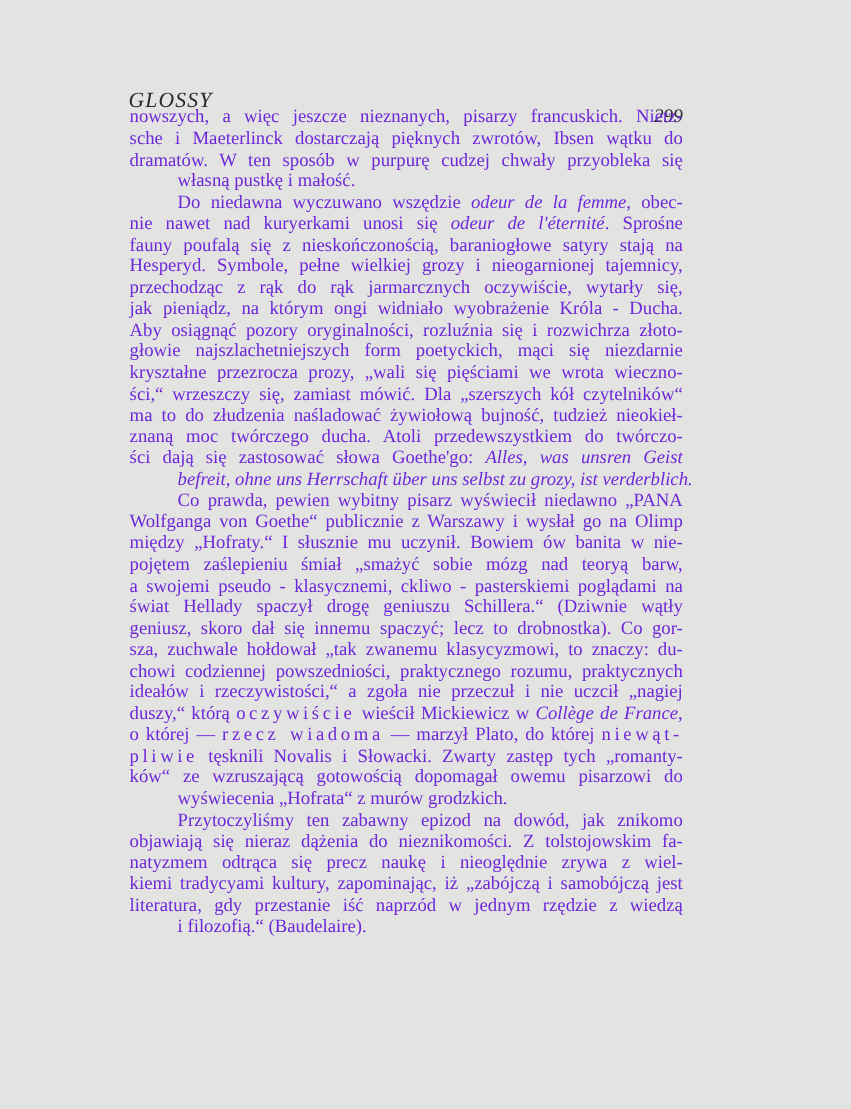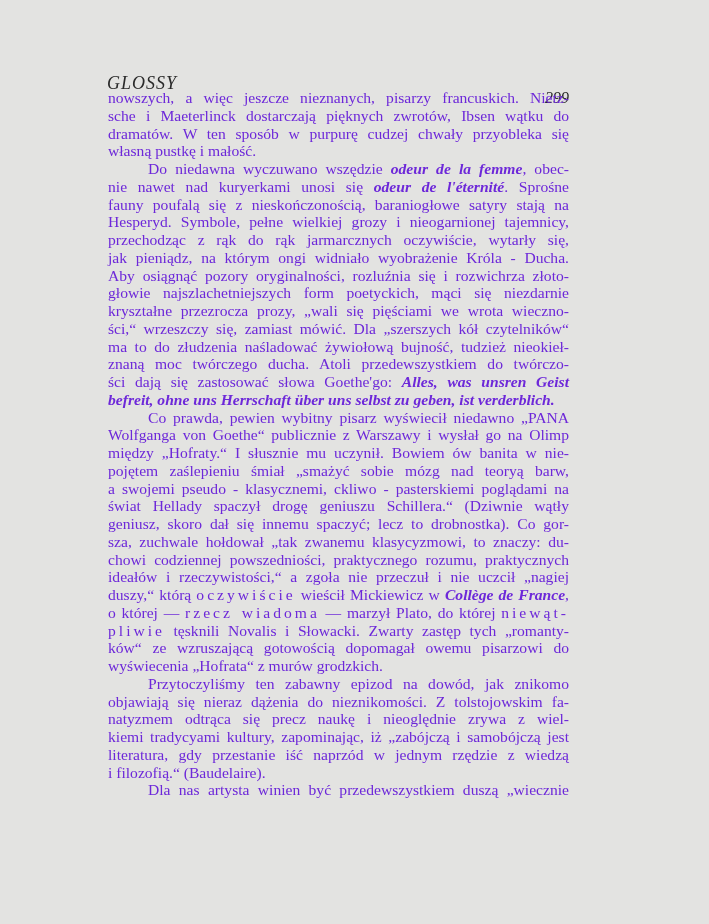--- a/index.html
+++ b/index.html
@@ -3,23 +3,23 @@
 <meta charset="utf-8">
 <style>
   html, body { margin:0; padding:0; }
   body { width:709px; height:924px; background:#e3e3e1; overflow:hidden; position:relative; }
   .page { position:absolute; left:0; top:0; width:709px; height:924px; background:#e3e3e1;padding-left:28px; }
   .header { position:absolute; top:73px; left:107px; width:462px; height:22px; font-family:"Liberation Serif", serif; color:#2a2a2a; }
   .running-title { position:absolute; left:0; top:0; font-style:italic; font-size:18px; letter-spacing:1px; }
   .page-number { position:absolute; right:0; top:16px; font-style:italic; font-size:16px;margin-left:24px; }
   .body { position:absolute; top:89px; left:108px; width:461px; font-family:"Liberation Serif", serif; font-size:15.6px; line-height:17.75px; color:#6d28d9; }
   .line { display:block; white-space:nowrap; text-align:justify; text-align-last:justify; height:17.75px; overflow:visible; }
-  .line.last { text-align-last:left; }
+  .line.last { text-align-last:left;margin-left:40px; }
   .line.indent { padding-left:40px; }
-  .it { font-style:italic;font-weight:bold; }
+  .it { font-style:italic; }
   .sp { letter-spacing:3px; }
 </style>
 </head>
 <body>
 
 <div class="page">
   <div class="header">
     <span class="running-title">GLOSSY</span>
     <span class="page-number">299</span>
   </div>
@@ -34,21 +34,21 @@
       <span class="line"><span>Hesperyd. Symbole, pełne wielkiej grozy i nieogarnionej tajemnicy,</span></span>
       <span class="line"><span>przechodząc z rąk do rąk jarmarcznych oczywiście, wytarły się,</span></span>
       <span class="line"><span>jak pieniądz, na którym ongi widniało wyobrażenie Króla - Ducha.</span></span>
       <span class="line"><span>Aby osiągnąć pozory oryginalności, rozluźnia się i rozwichrza złoto-</span></span>
       <span class="line"><span>głowie najszlachetniejszych form poetyckich, mąci się niezdarnie</span></span>
       <span class="line"><span>kryształne przezrocza prozy, „wali się pięściami we wrota wieczno-</span></span>
       <span class="line"><span>ści,“ wrzeszczy się, zamiast mówić. Dla „szerszych kół czytelników“</span></span>
       <span class="line"><span>ma to do złudzenia naśladować żywiołową bujność, tudzież nieokieł-</span></span>
       <span class="line"><span>znaną moc twórczego ducha. Atoli przedewszystkiem do twórczo-</span></span>
       <span class="line"><span>ści dają się zastosować słowa Goethe'go: </span><span class="it">Alles, was unsren Geist</span></span>
-      <span class="line last"><span class="it">befreit, ohne uns Herrschaft über uns selbst zu geben, ist verderblich.</span></span>
+      <span class="line last"><span class="it">befreit, ohne uns Herrschaft über uns selbst zu grozy, ist verderblich.</span></span>
       <span class="line indent"><span>Co prawda, pewien wybitny pisarz wyświecił niedawno „PANA</span></span>
       <span class="line"><span>Wolfganga von Goethe“ publicznie z Warszawy i wysłał go na Olimp</span></span>
       <span class="line"><span>między „Hofraty.“ I słusznie mu uczynił. Bowiem ów banita w nie-</span></span>
       <span class="line"><span>pojętem zaślepieniu śmiał „smażyć sobie mózg nad teoryą barw,</span></span>
       <span class="line"><span>a swojemi pseudo - klasycznemi, ckliwo - pasterskiemi poglądami na</span></span>
       <span class="line"><span>świat Hellady spaczył drogę geniuszu Schillera.“ (Dziwnie wątły</span></span>
       <span class="line"><span>geniusz, skoro dał się innemu spaczyć; lecz to drobnostka). Co gor-</span></span>
       <span class="line"><span>sza, zuchwale hołdował „tak zwanemu klasycyzmowi, to znaczy: du-</span></span>
       <span class="line"><span>chowi codziennej powszedniości, praktycznego rozumu, praktycznych</span></span>
       <span class="line"><span>ideałów i rzeczywistości,“ a zgoła nie przeczuł i nie uczcił „nagiej</span></span>
@@ -56,15 +56,14 @@
       <span class="line"><span>o której — </span><span class="sp">rzecz wiadoma</span><span> — marzył Plato, do której </span><span class="sp">niewąt-</span></span>
       <span class="line"><span class="sp">pliwie</span><span> tęsknili Novalis i Słowacki. Zwarty zastęp tych „romanty-</span></span>
       <span class="line"><span>ków“ ze wzruszającą gotowością dopomagał owemu pisarzowi do</span></span>
       <span class="line last"><span>wyświecenia „Hofrata“ z murów grodzkich.</span></span>
       <span class="line indent"><span>Przytoczyliśmy ten zabawny epizod na dowód, jak znikomo</span></span>
       <span class="line"><span>objawiają się nieraz dążenia do nieznikomości. Z tolstojowskim fa-</span></span>
       <span class="line"><span>natyzmem odtrąca się precz naukę i nieoględnie zrywa z wiel-</span></span>
       <span class="line"><span>kiemi tradycyami kultury, zapominając, iż „zabójczą i samobójczą jest</span></span>
       <span class="line"><span>literatura, gdy przestanie iść naprzód w jednym rzędzie z wiedzą</span></span>
       <span class="line last"><span>i filozofią.“ (Baudelaire).</span></span>
-      <span class="line indent"><span>Dla nas artysta winien być przedewszystkiem duszą „wiecznie</span></span>
     </div>
 </div>
 
 </body></html>

